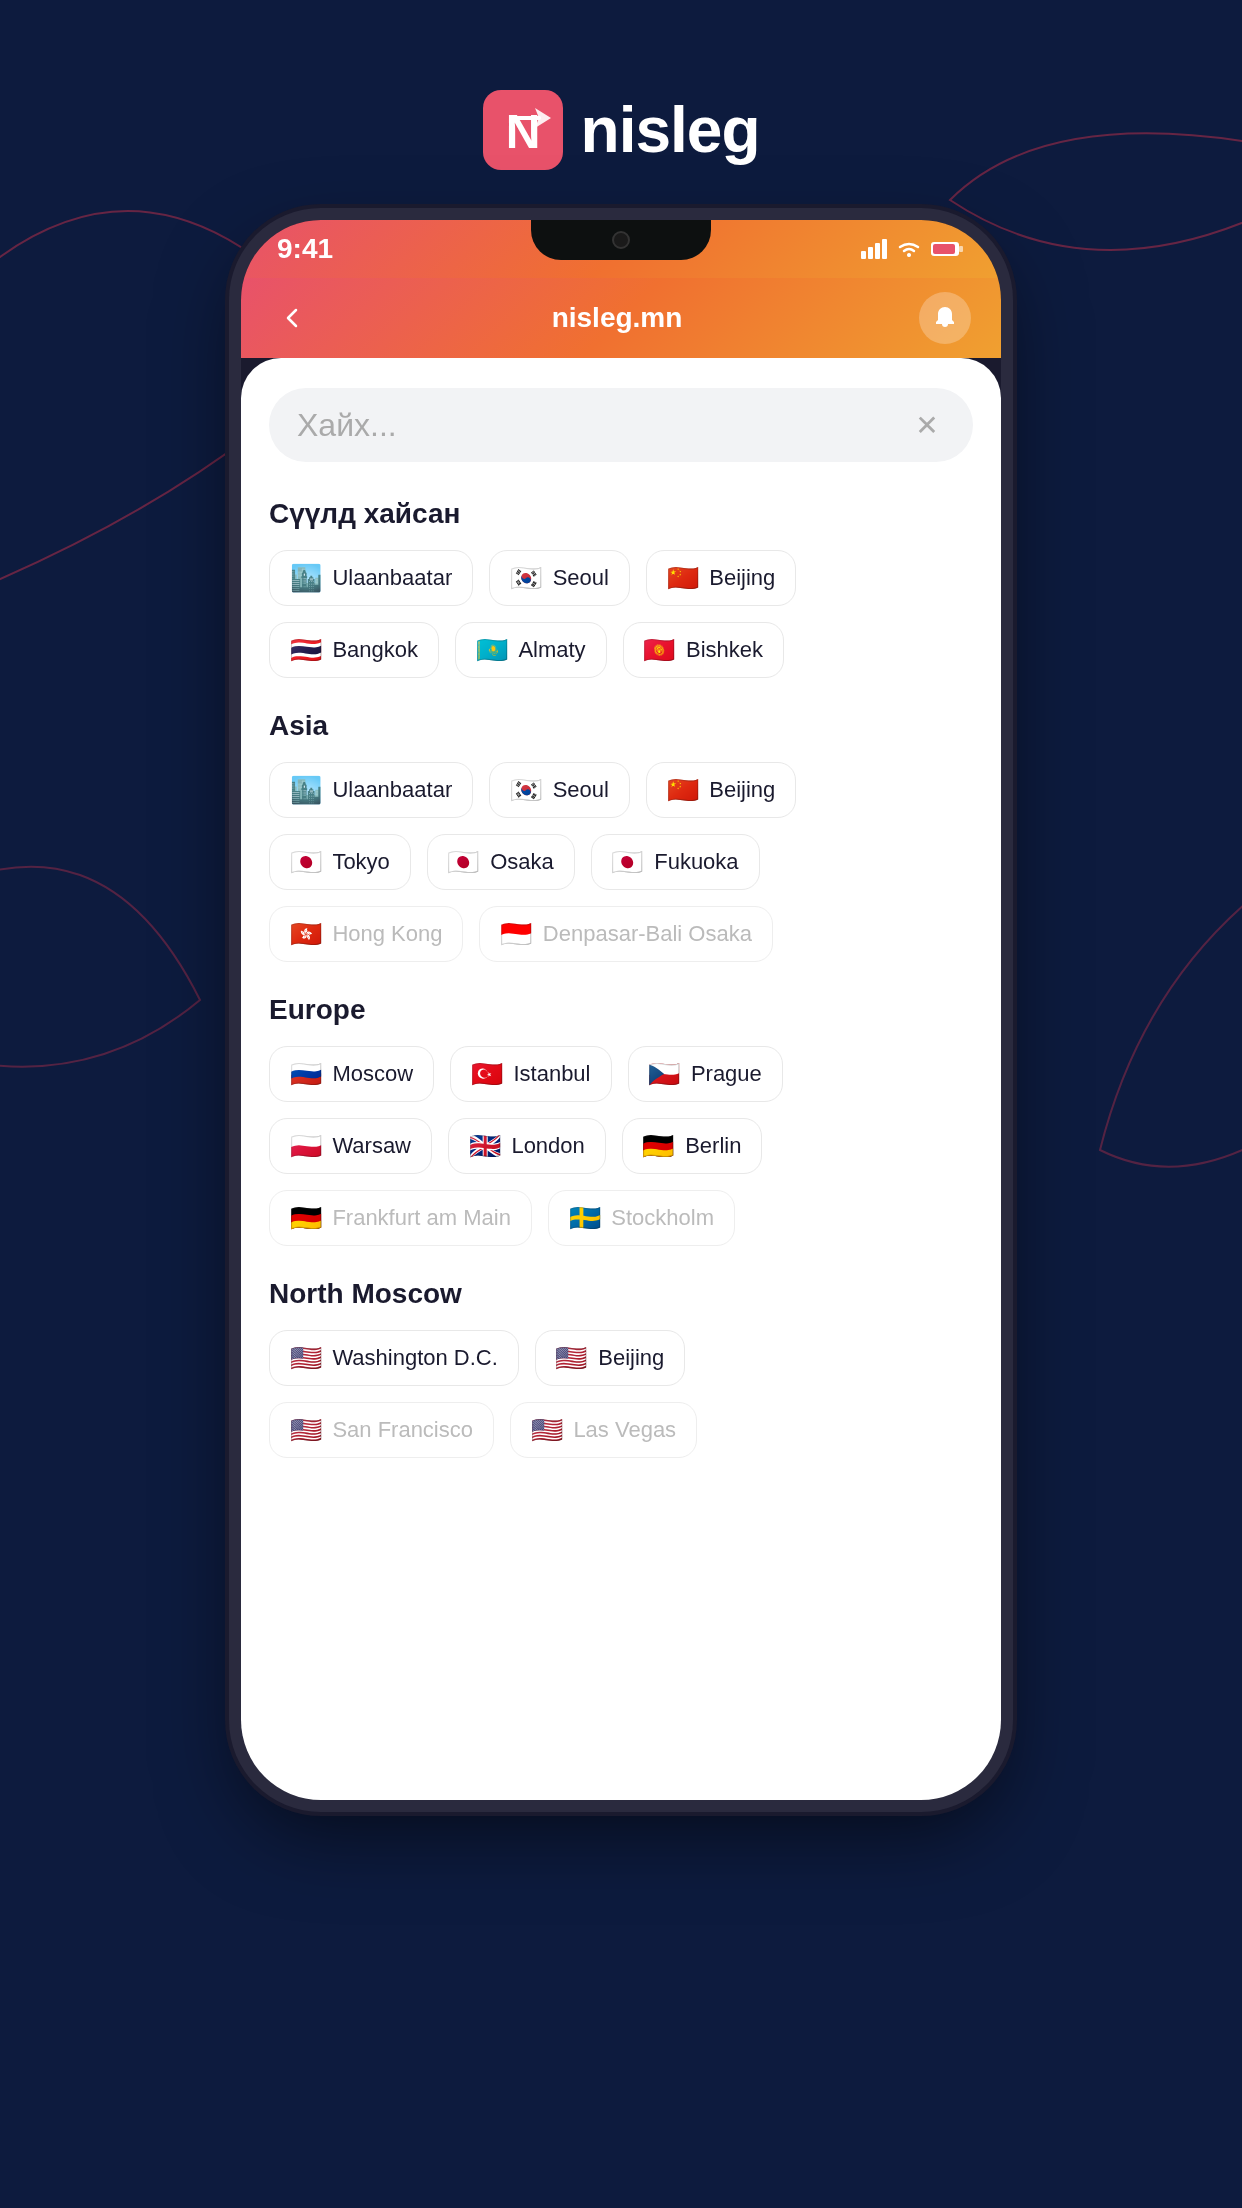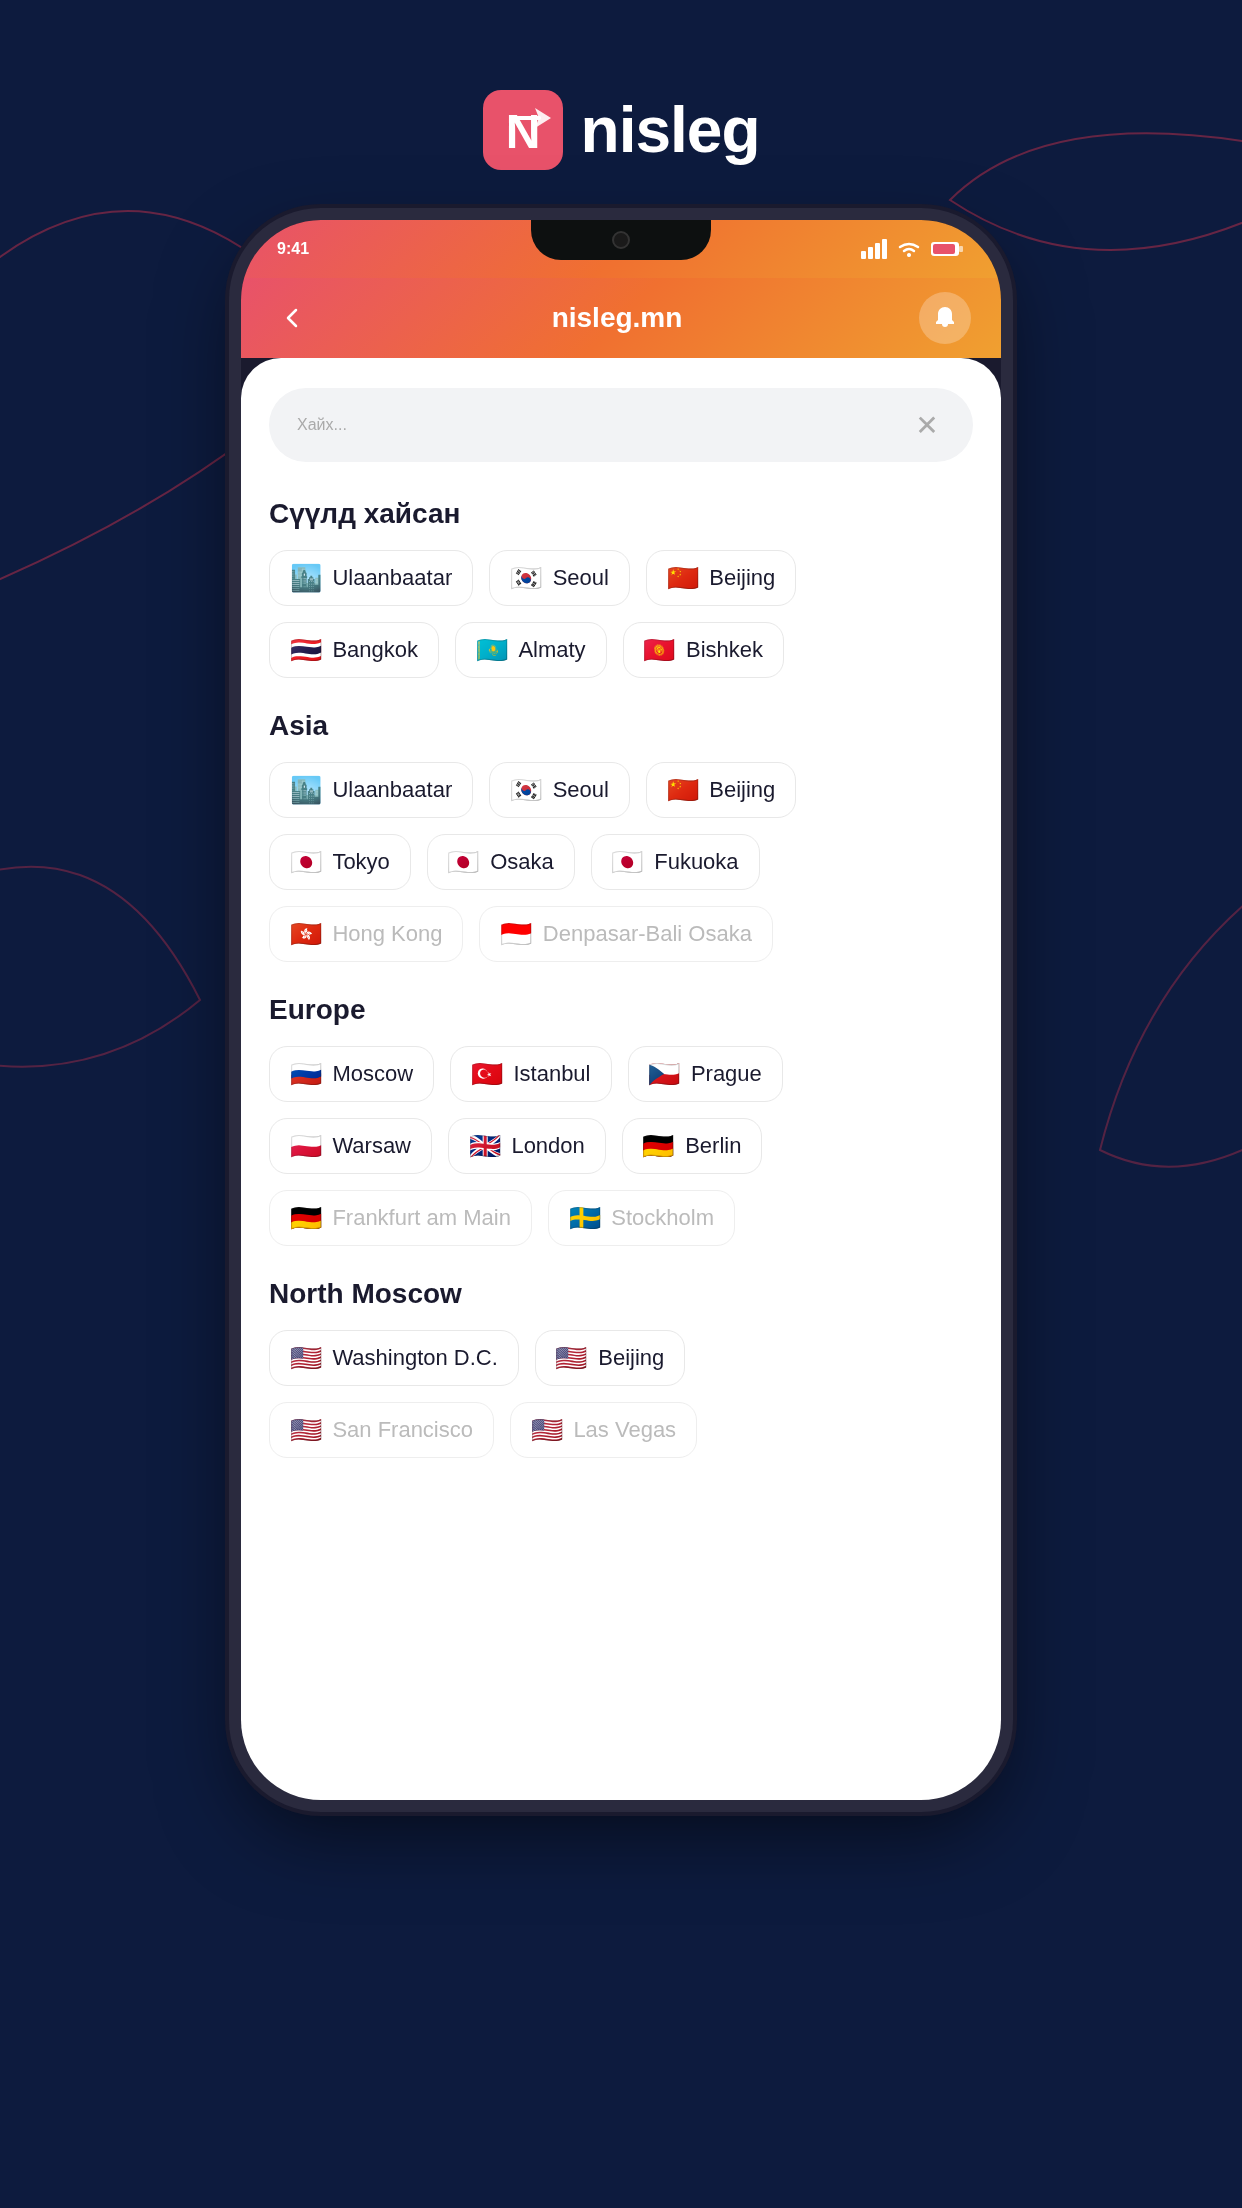--- a/index.html
+++ b/index.html
@@ -72,21 +72,21 @@
       background: linear-gradient(135deg, #e8526a 0%, #f07030 50%, #f0a030 100%);
       height: 58px;
       display: flex;
       align-items: center;
       justify-content: space-between;
       padding: 0 36px;
       position: relative;
     }
 
     .status-time {
-      font-size: 16px;
+      font-size: 28px;
       font-weight: 600;
       color: white;
     }
 
     
     .notch {
       position: absolute;
       top: 0;
       left: 50%;
       transform: translateX(-50%);
@@ -170,21 +170,21 @@
       border-radius: 40px;
       height: 74px;
       display: flex;
       align-items: center;
       padding: 0 28px;
       margin-bottom: 36px;
     }
 
     .search-placeholder {
       flex: 1;
-      font-size: 16px;
+      font-size: 32px;
       color: #aaaaaa;
     }
 
     .search-clear {
       width: 36px;
       height: 36px;
       display: flex;
       align-items: center;
       justify-content: center;
       cursor: pointer;

